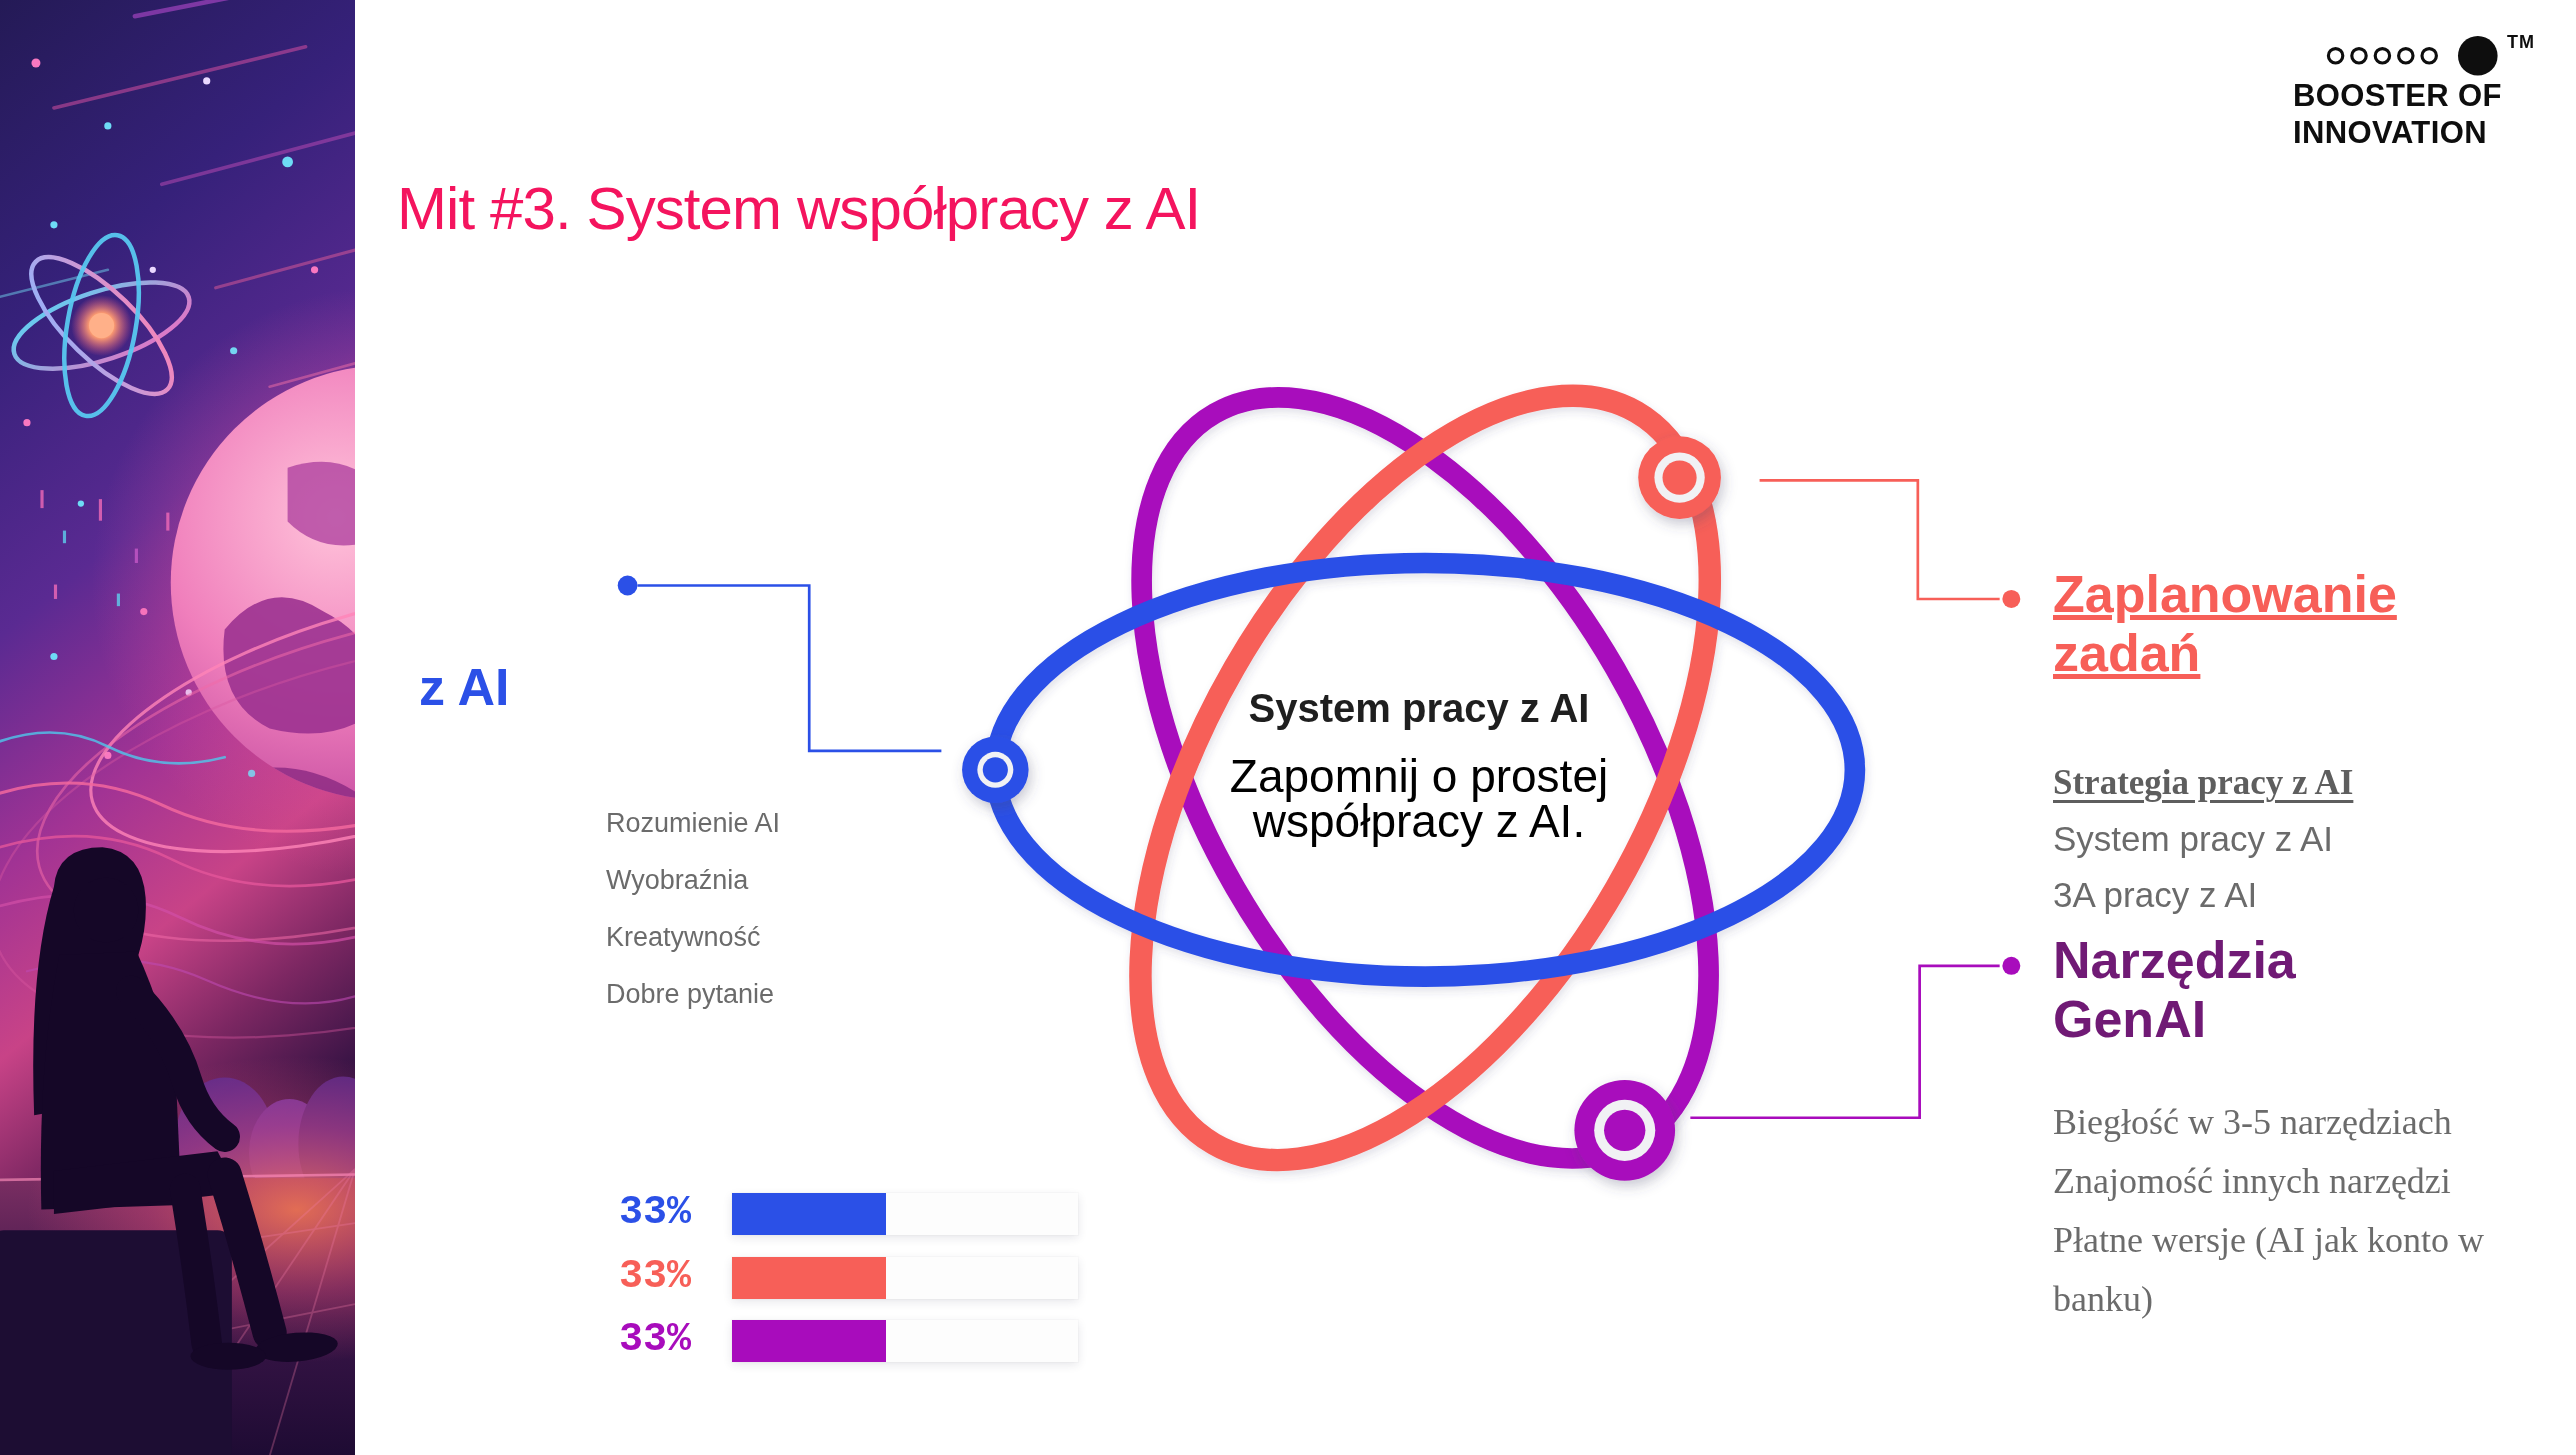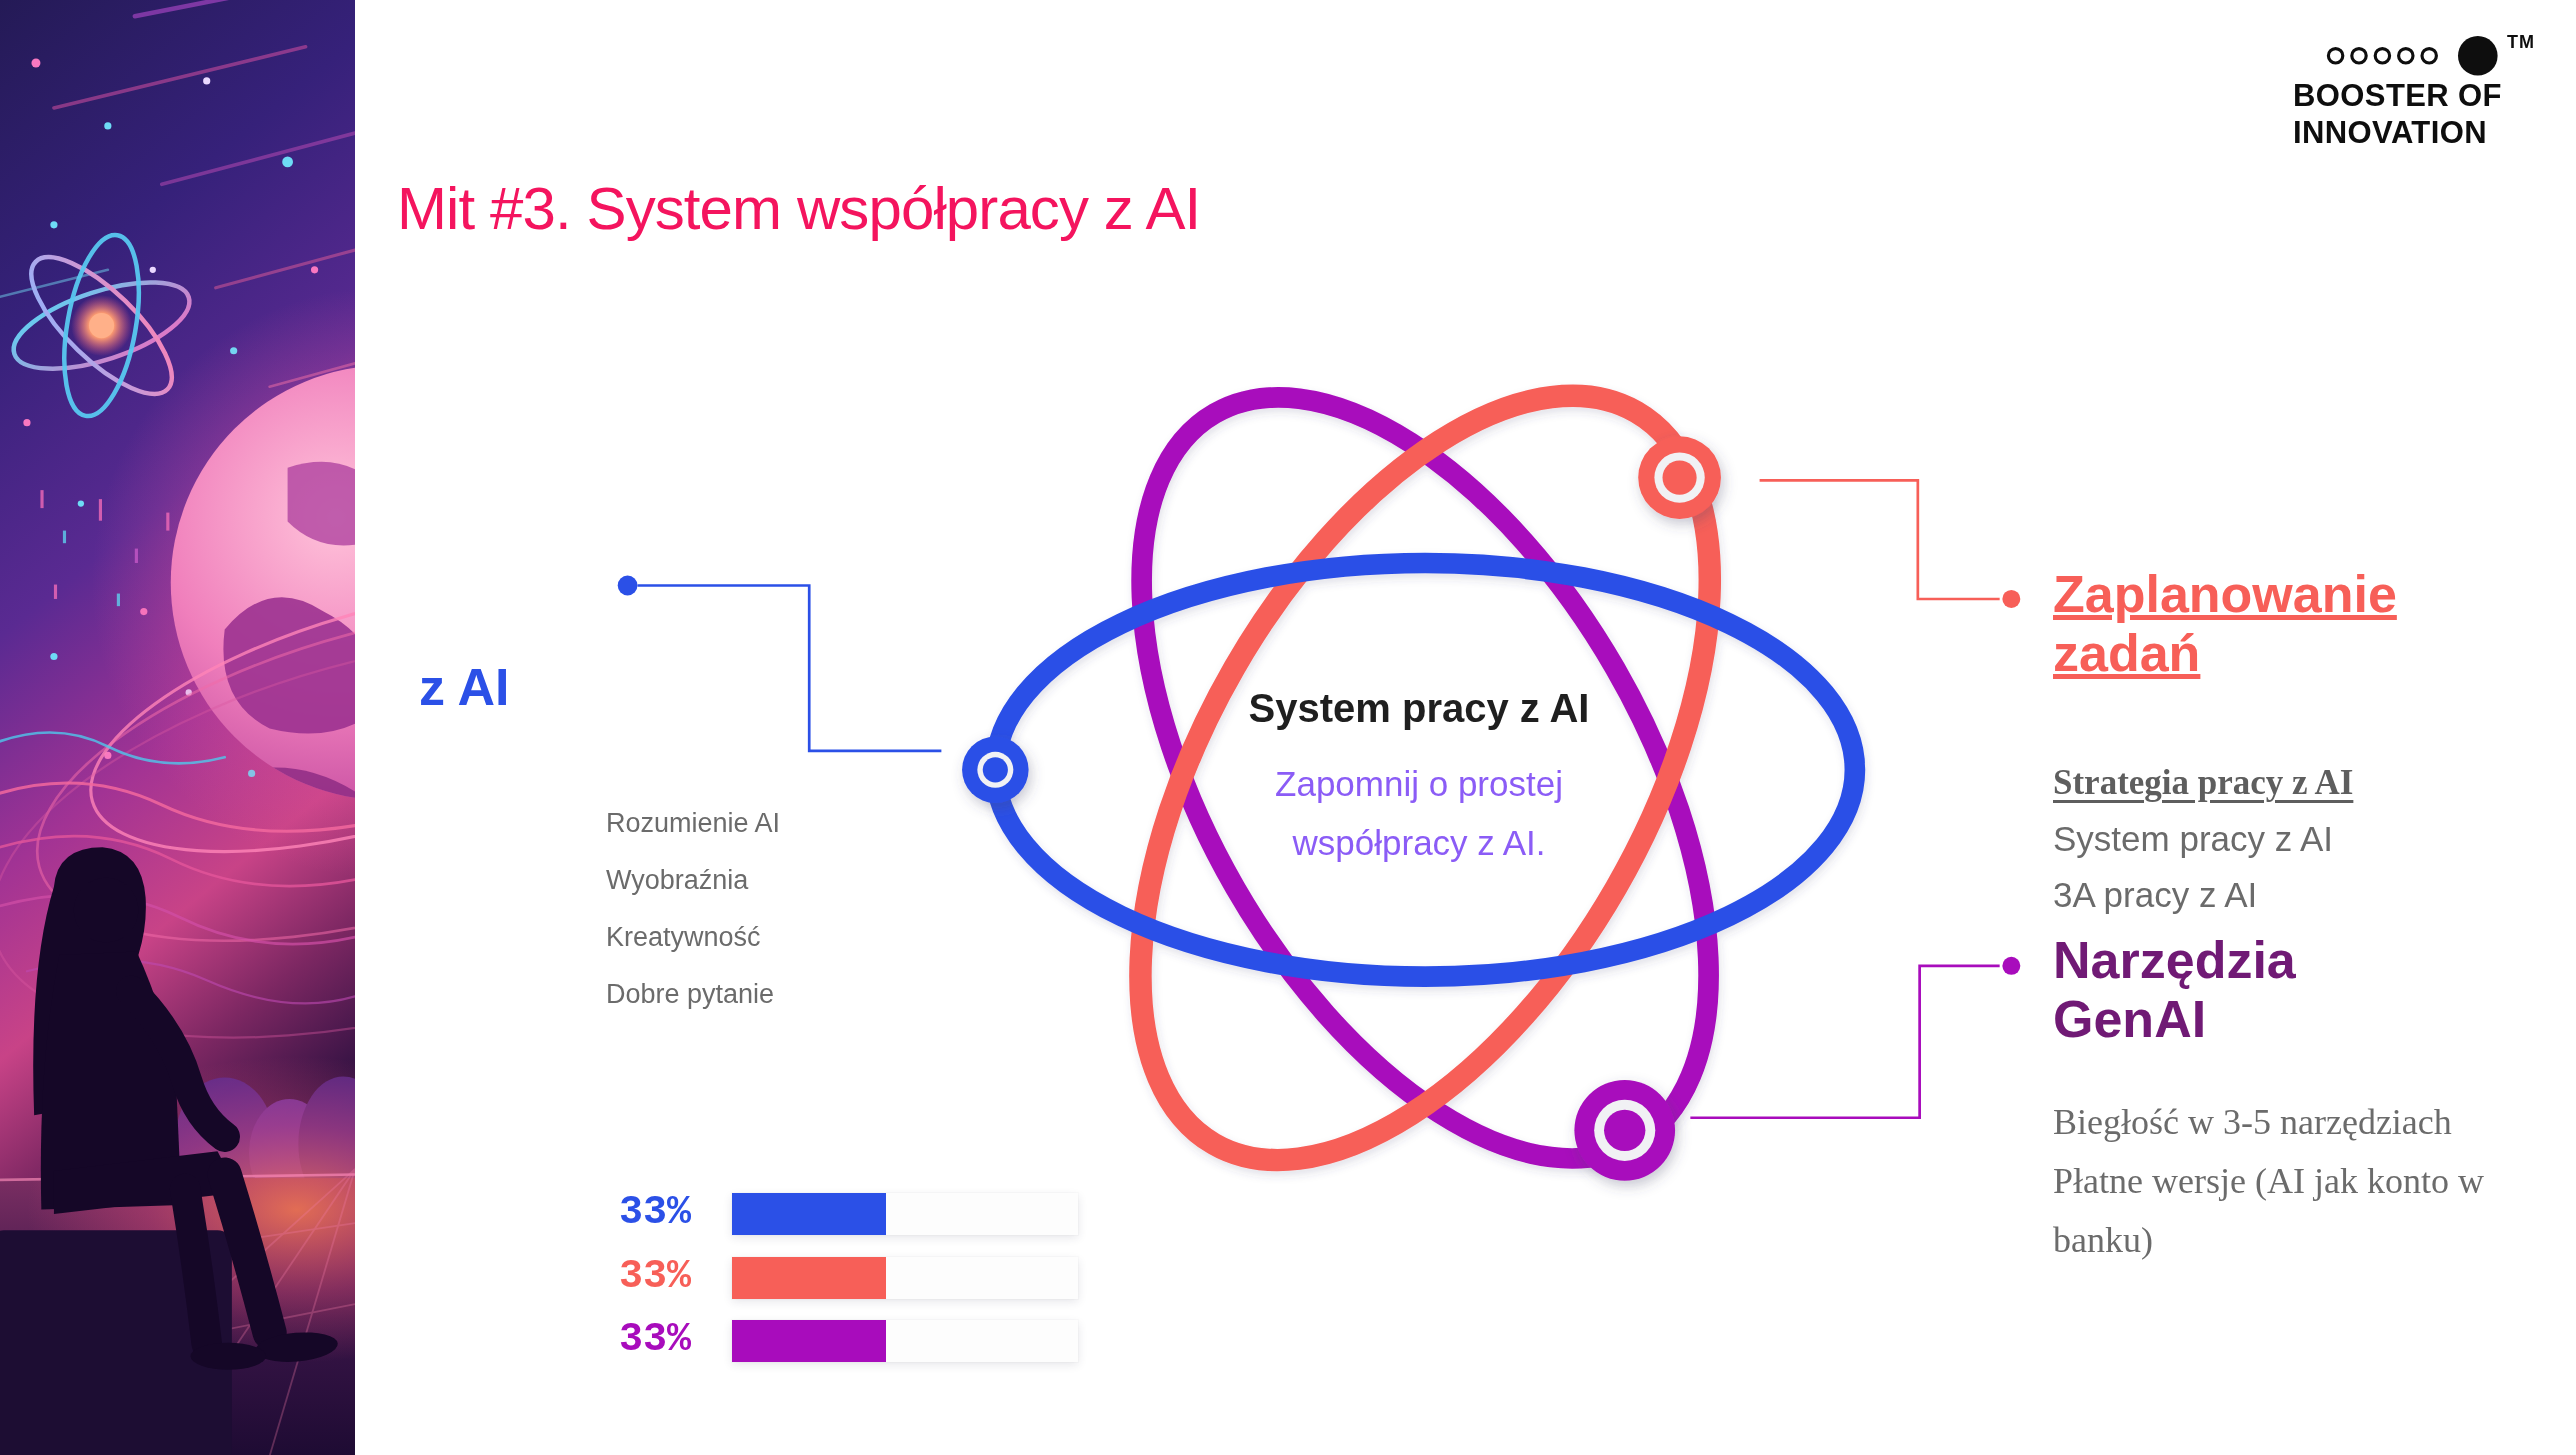--- a/index.html
+++ b/index.html
@@ -19,21 +19,21 @@
   .logo-dots { position:absolute; left:2323px; top:25px; }
   .logo-tm { position:absolute; left:2507px; top:32px; font-size:18px; font-weight:bold; color:#0E0E0E; letter-spacing:0.9px; }
   .logo-text { position:absolute; left:2293px; top:77px; color:#0E0E0E; font-weight:bold; font-size:31px; line-height:37px; letter-spacing:0.4px; }
 
   
   .diagram { position:absolute; left:0; top:0; width:2576px; height:1456px; display:block; pointer-events:none; }
 
   
   .center-label { position:absolute; left:1194px; top:685px; width:450px; text-align:center; }
   .center-title { font-size:40px; font-weight:bold; color:#1F1F1F; line-height:1.15; }
-  .center-sub { margin-top:23.4px; font-size:35px; color:#8b5cf6; line-height:59px; }
+  .center-sub { margin-top:23.4px; font-size:46px; color:#000000; line-height:45px; }
 
   
   .sec-title { position:absolute; margin:0; font-size:52px; font-weight:bold; line-height:59px; }
   .left-title { left:419px; top:658px; color:#2B50E7; }
   .rt-title   { left:2053px; top:565px; color:#F75F58;text-decoration:underline; }
   .rb-title   { left:2053px; top:931px; color:#701a75; }
 
   .list { position:absolute; color:#6B6B6B; }
   .left-list { left:606px; top:795px; font-size:27px; line-height:57px; }
   .rt-list   { left:2053px; top:755px; font-size:35px; line-height:56px; }
@@ -301,20 +301,21 @@
     <div>System pracy z AI</div>
     <div>3A pracy z AI</div>
   </div>
 
   <h2 class="sec-title rb-title">
     <div>Narzędzia</div>
     <div>GenAI</div>
   </h2>
   <div class="list rb-list">
     <div>Biegłość w 3-5 narzędziach</div>
+    <div>Znajomość innych narzędzi</div>
     <div>Płatne wersje (AI jak konto w banku)</div>
   </div>
 
   <div class="bars">
     <div class="bar-row">
       <div class="bar-label c-blue">33%</div>
       <div class="bar-track">
         <div class="bar-fill bg-blue"></div>
       </div>
     </div>

